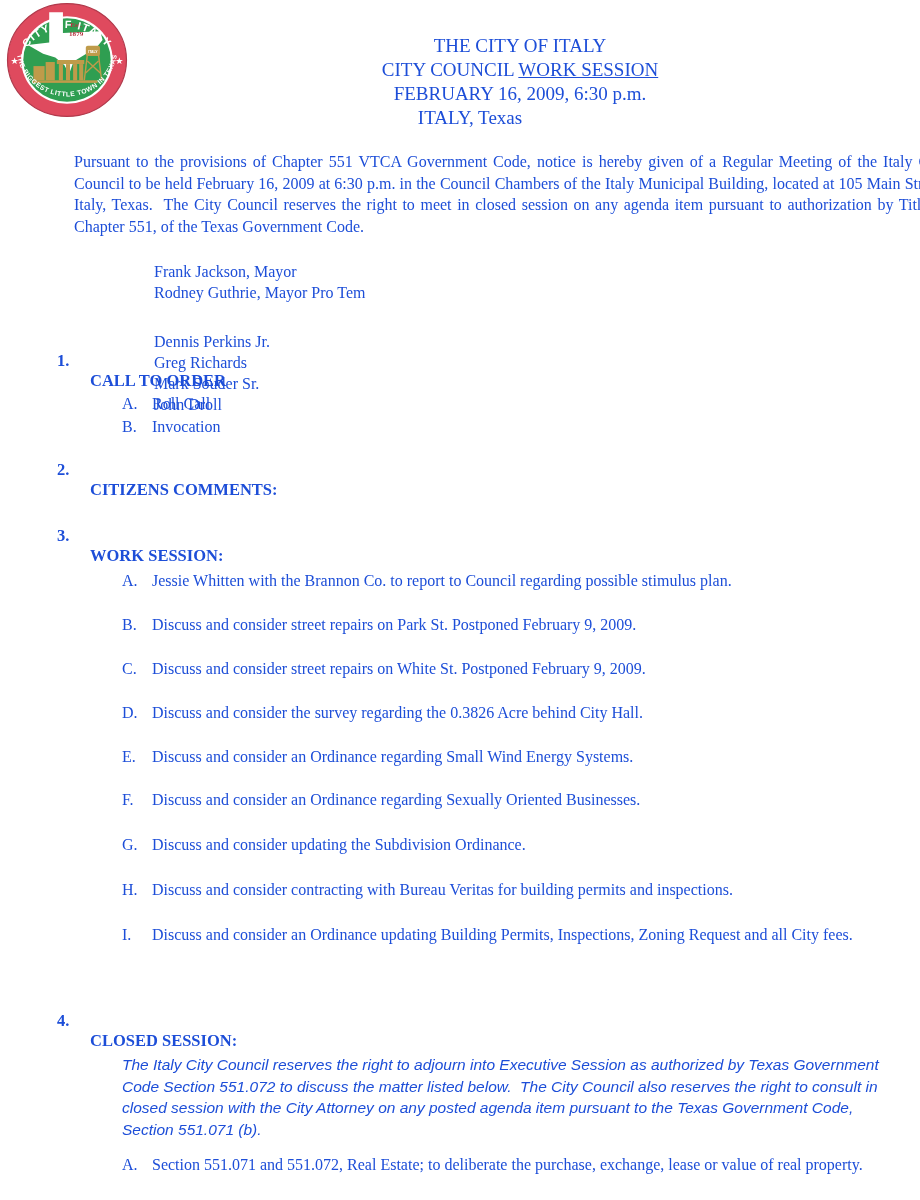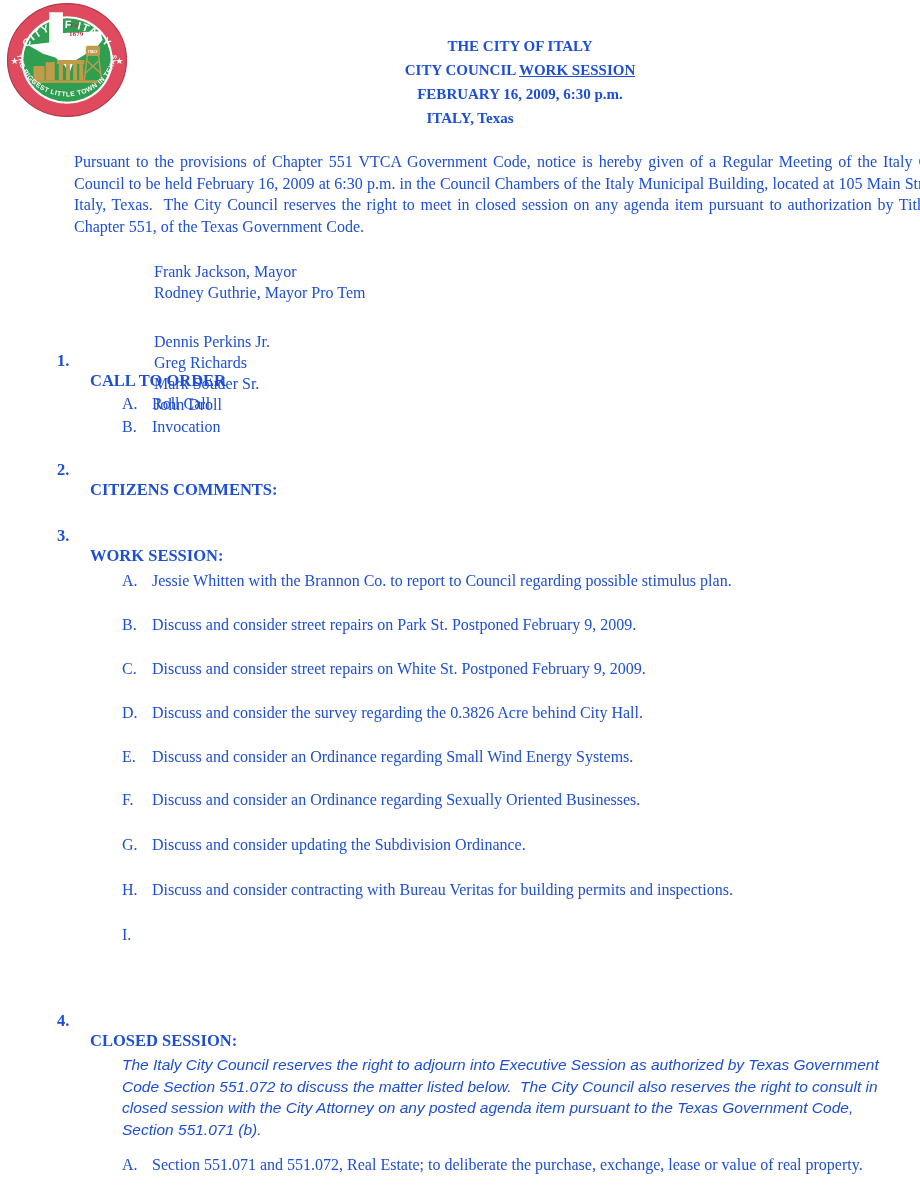--- a/index.html
+++ b/index.html
@@ -4,21 +4,21 @@
 <style>
   html,body{margin:0;padding:0;background:#ffffff;}
   .page{position:relative;width:920px;height:1200px;background:#ffffff;overflow:hidden;
         font-family:"Liberation Serif","DejaVu Serif",serif;color:#1d4ed8;}
 
   
   .seal{position:absolute;left:6px;top:2px;width:122px;height:116px;}
 
   
   .title-block{position:absolute;left:120px;top:34px;width:800px;text-align:center;
-               font-weight:bold;font-size:15px;line-height:24px;}
+               font-weight:normal;font-size:19px;line-height:24px;}
   .title-line4{position:relative;left:-50px;}
   .u{text-decoration:underline;}
 
   
   .notice{position:absolute;left:28px;top:151px;width:872px;font-size:16px;line-height:21.6px;
           text-align:justify;white-space:pre-wrap;margin-left:46px;}
 
   
   .council{position:absolute;left:154px;top:261px;display:flex;font-size:16px;line-height:21px;flex-direction:column;}
   .council .c1{width:304px;}
@@ -167,20 +167,21 @@
   <div class="item-row" style="top:834px;">
     <span class="lbl">G.</span>
     <span class="txt">Discuss and consider updating the Subdivision Ordinance.</span>
   </div>
   <div class="item-row" style="top:879px;">
     <span class="lbl">H.</span>
     <span class="txt">Discuss and consider contracting with Bureau Veritas for building permits and inspections.</span>
   </div>
   <div class="item-row" style="top:924px;">
     <span class="lbl">I.</span>
+    <span class="txt">Discuss and consider an Ordinance updating Building Permits, Inspections, Zoning Request and all City fees.</span>
   </div>
 
   <div class="sec-head" style="top:1010px;">
     <span class="num">4.</span>
     <span class="head">CLOSED SESSION:</span>
   </div>
 
   <div class="closed-note">The Italy City Council reserves the right to adjourn into Executive Session as authorized by Texas Government Code Section 551.072 to discuss the matter listed below.  The City Council also reserves the right to consult in closed session with the City Attorney on any posted agenda item pursuant to the Texas Government Code, Section 551.071 (b).</div>
 
   <div class="item-row" style="top:1154px;">

